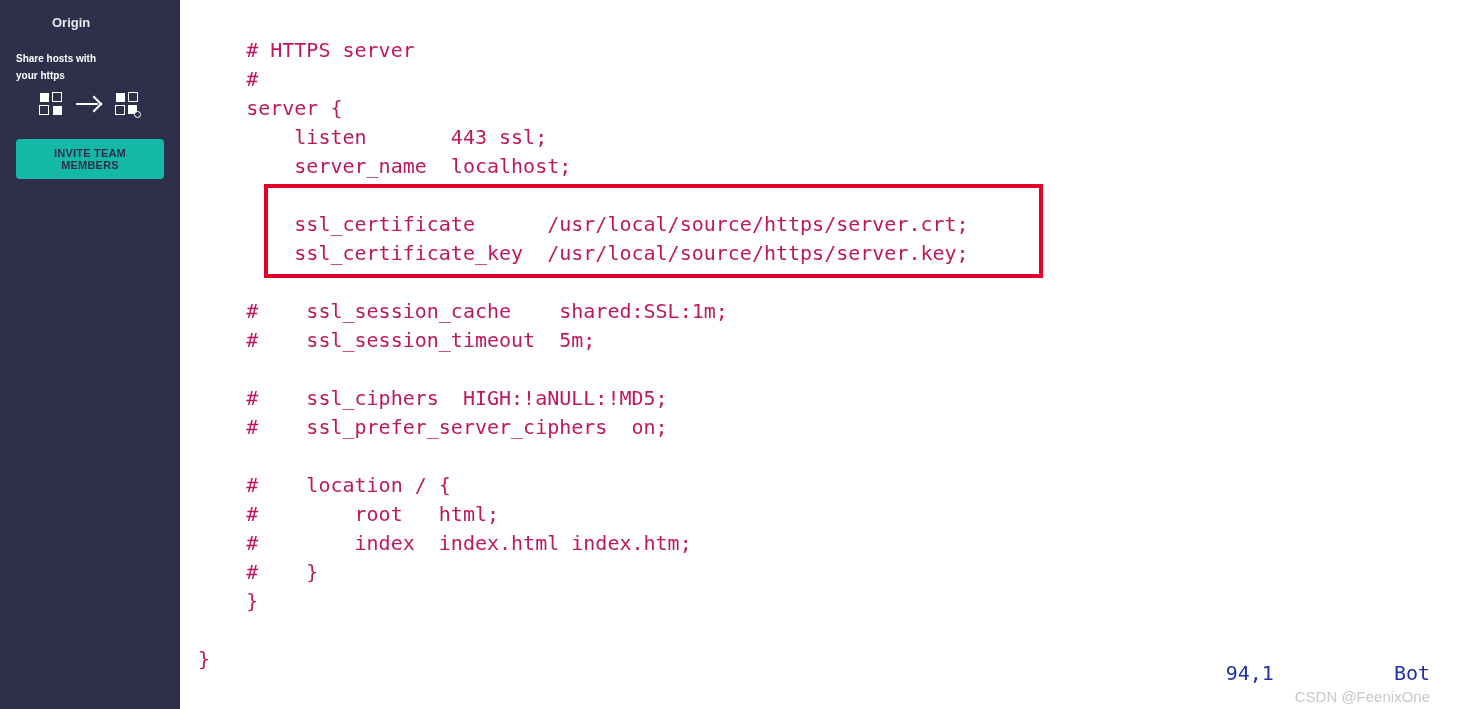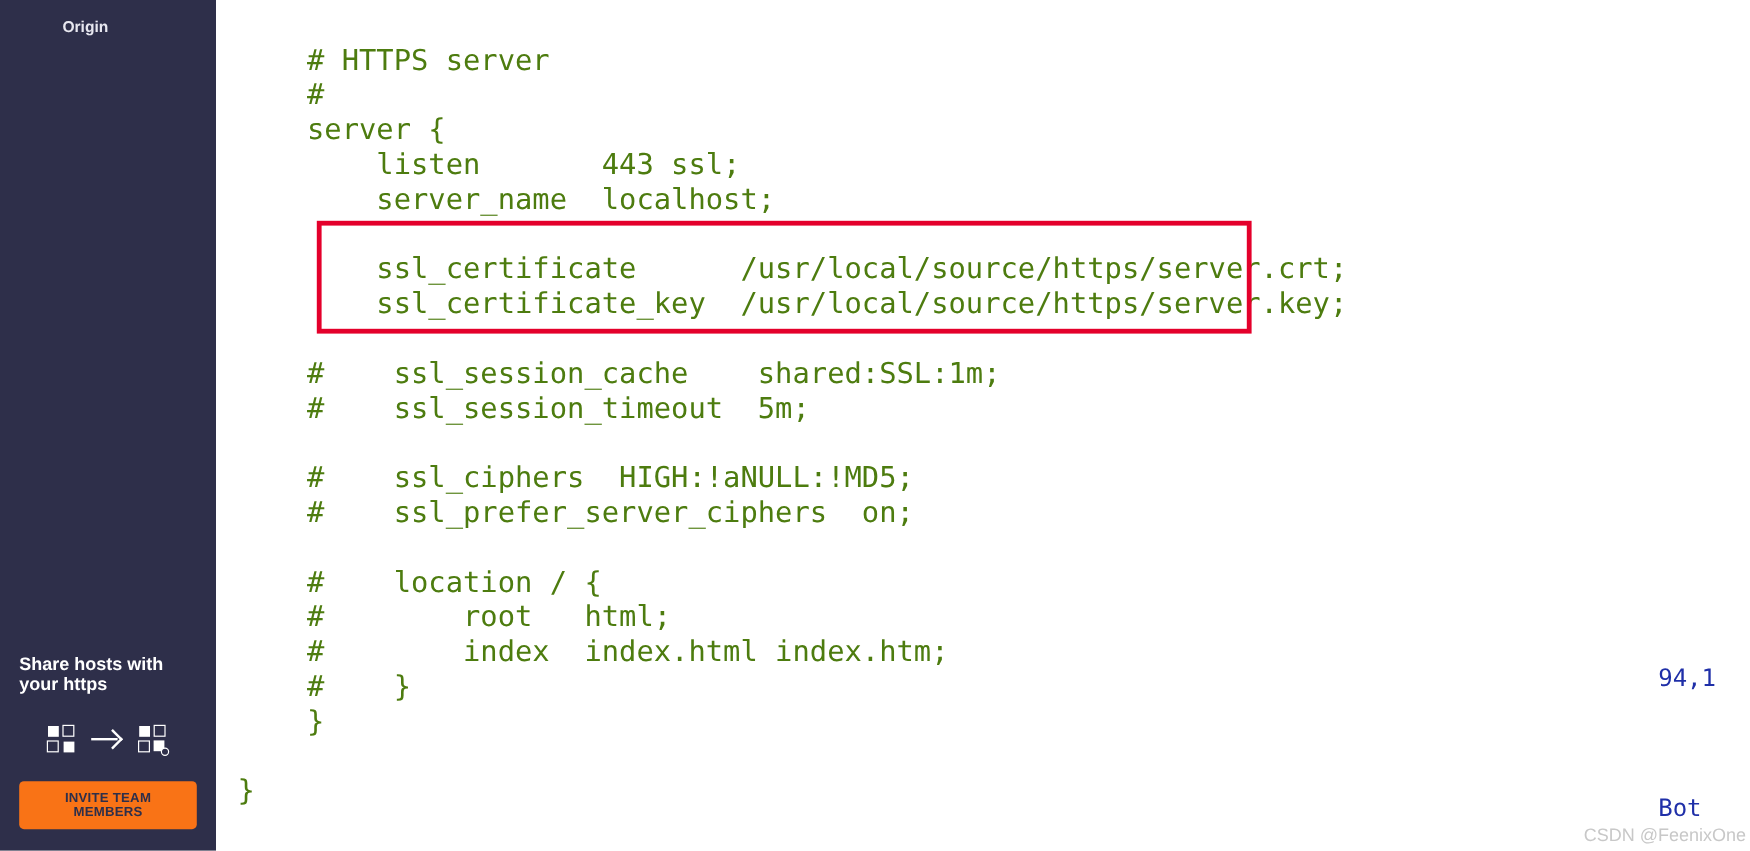--- a/index.html
+++ b/index.html
@@ -7,38 +7,37 @@
   body { display: flex; background: #fff; }
 
   
   .sidebar {
     width: 180px;
     height: 709px;
     background: #2e2f4a;
     color: #fff;
     display: flex;
     flex-direction: column;
-    justify-content: space-between;
     padding: 8px 0 18px 0;
     font-size: 13px;
   }
   .sidebar-top { display: flex; flex-direction: column; }
   .sidebar-item {
     padding: 6px 16px 6px 52px;
     color: #e8e8f0;
     cursor: pointer;
     line-height: 18px;
   }
   .sidebar-item.bold { font-weight: 700; }
   .sidebar-bottom { padding: 0 16px; }
   .share-text {
-    font-size: 15px;
+    font-size: 10px;
     font-weight: 700;
     line-height: 17px;
-    margin-bottom: 26px;
+    margin-bottom: 9px;
   }
   .share-icons { display: flex; align-items: center; gap: 14px; margin-bottom: 24px; margin-left: 24px; }
   .share-icon { width: 22px; height: 22px; position: relative; }
   .icon-grid {
     width: 22px; height: 22px;
     background:
       linear-gradient(#fff,#fff) 0 0/9px 9px no-repeat,
       linear-gradient(#fff,#fff) 13px 13px/9px 9px no-repeat;
     outline: none;
   }
@@ -72,21 +71,21 @@
     left: -1px; top: 12px;
   }
   .icon-grid2 .corner {
     position: absolute; left: 12px; top: 12px; width: 9px; height: 9px; background: #fff;
   }
   .icon-grid2 .person {
     position: absolute; right: -3px; bottom: -3px; width: 7px; height: 7px;
     border-radius: 50%; background: #2e2f4a; border: 1.5px solid #fff;
   }
   .invite-btn {
-    background: #f97316;
+    background: #14b8a6;
     color: #2e2f4a;
     border: none;
     border-radius: 4px;
     font-size: 11px;
     font-weight: 600;
     padding: 8px 10px;
     cursor: pointer;
     letter-spacing: 0.2px;
   }
 
@@ -97,46 +96,45 @@
     position: relative;
     background: #fff;
   }
   .code-area {
     position: absolute;
     left: 0; top: 0; right: 0; bottom: 0;
     padding: 0;
   }
   pre {
     font-family: "Menlo", "Consolas", "DejaVu Sans Mono", monospace;
-    font-size: 24px;
+    font-size: 20px;
     line-height: 29px;
-    color: #4d7c0f;
+    color: #be185d;
     white-space: pre;
     padding-left: 18px;
     padding-top: 36px;
   }
   .highlight-box {
     position: absolute;
     border: 4px solid #e4002b;
     pointer-events: none;
   }
   .status-bar {
     position: absolute;
     right: 28px;
     bottom: 24px;
     font-family: "Menlo", "Consolas", monospace;
     font-size: 20px;
     color: #1f2fa8;
     display: flex;
-    gap: 84px;
-    flex-direction: column;
+    gap: 120px;
   }
   .watermark {
     position: absolute;
-    right: 3px;
+    right: 28px;
     bottom: 4px;
     color: #c8c8c8;
     font-size: 15px;
     font-family: Arial, sans-serif;
   }
 </style>
 </head>
 <body>
 
 <div class="sidebar">

